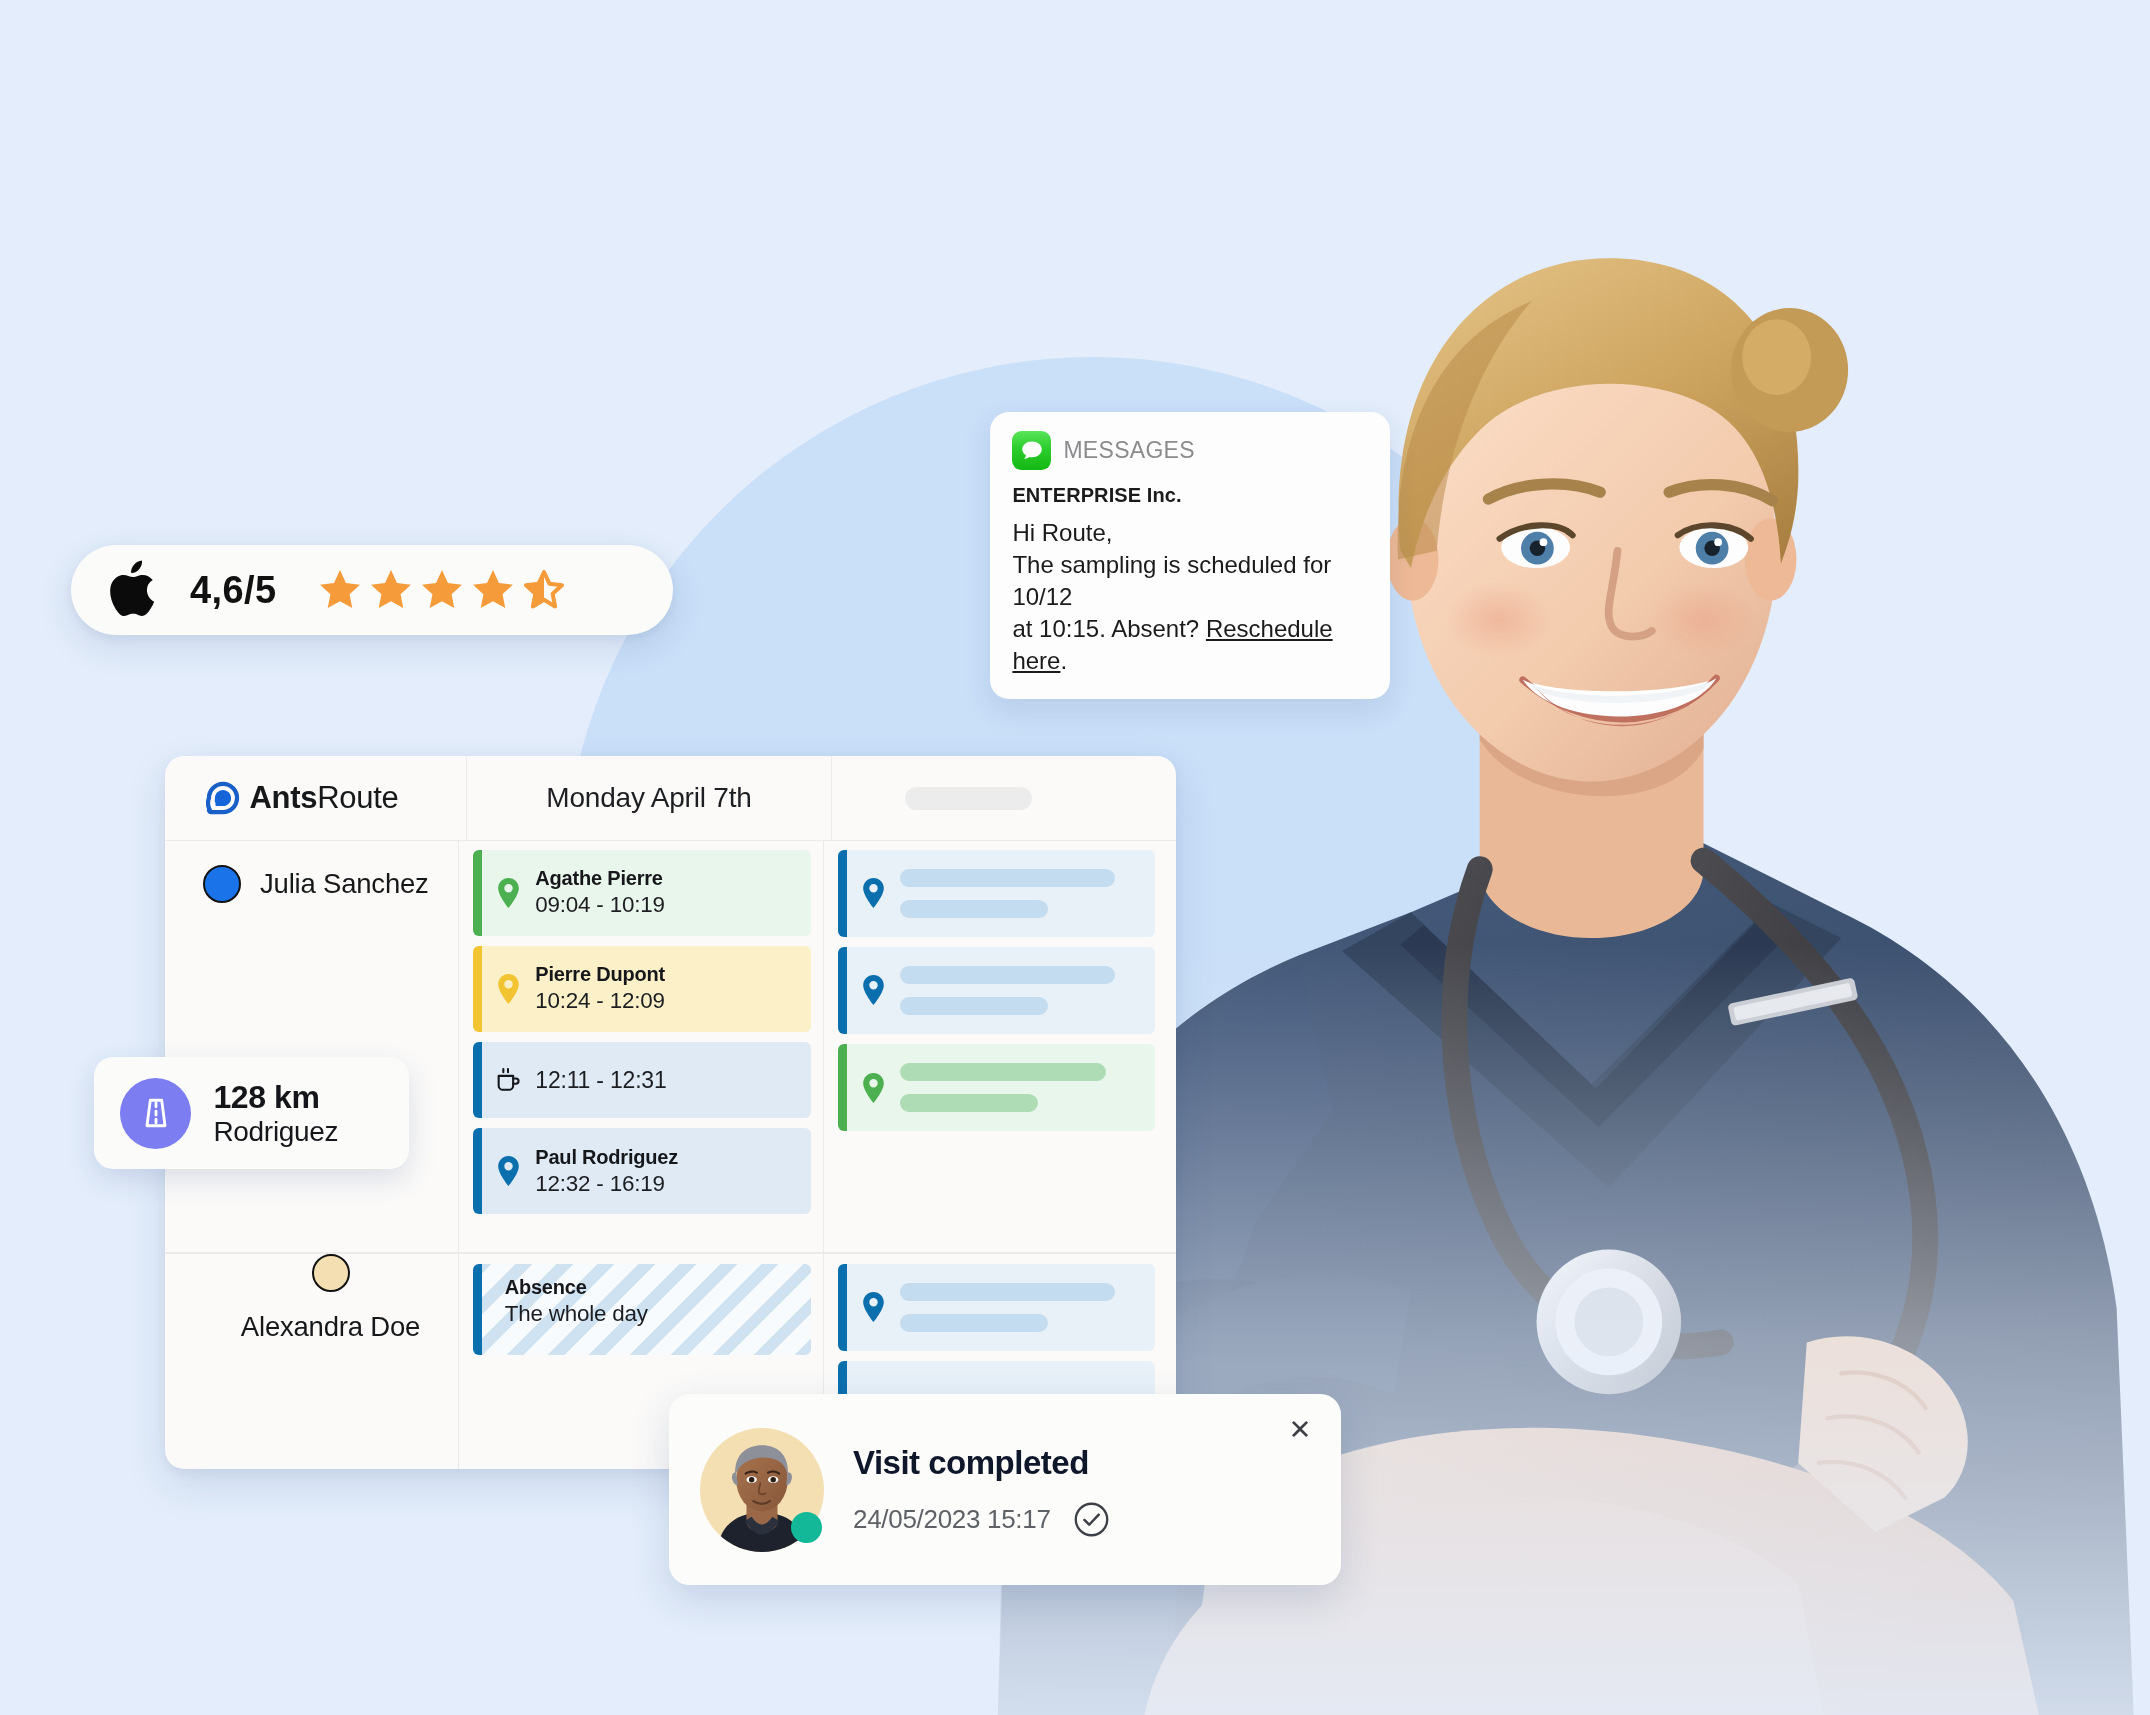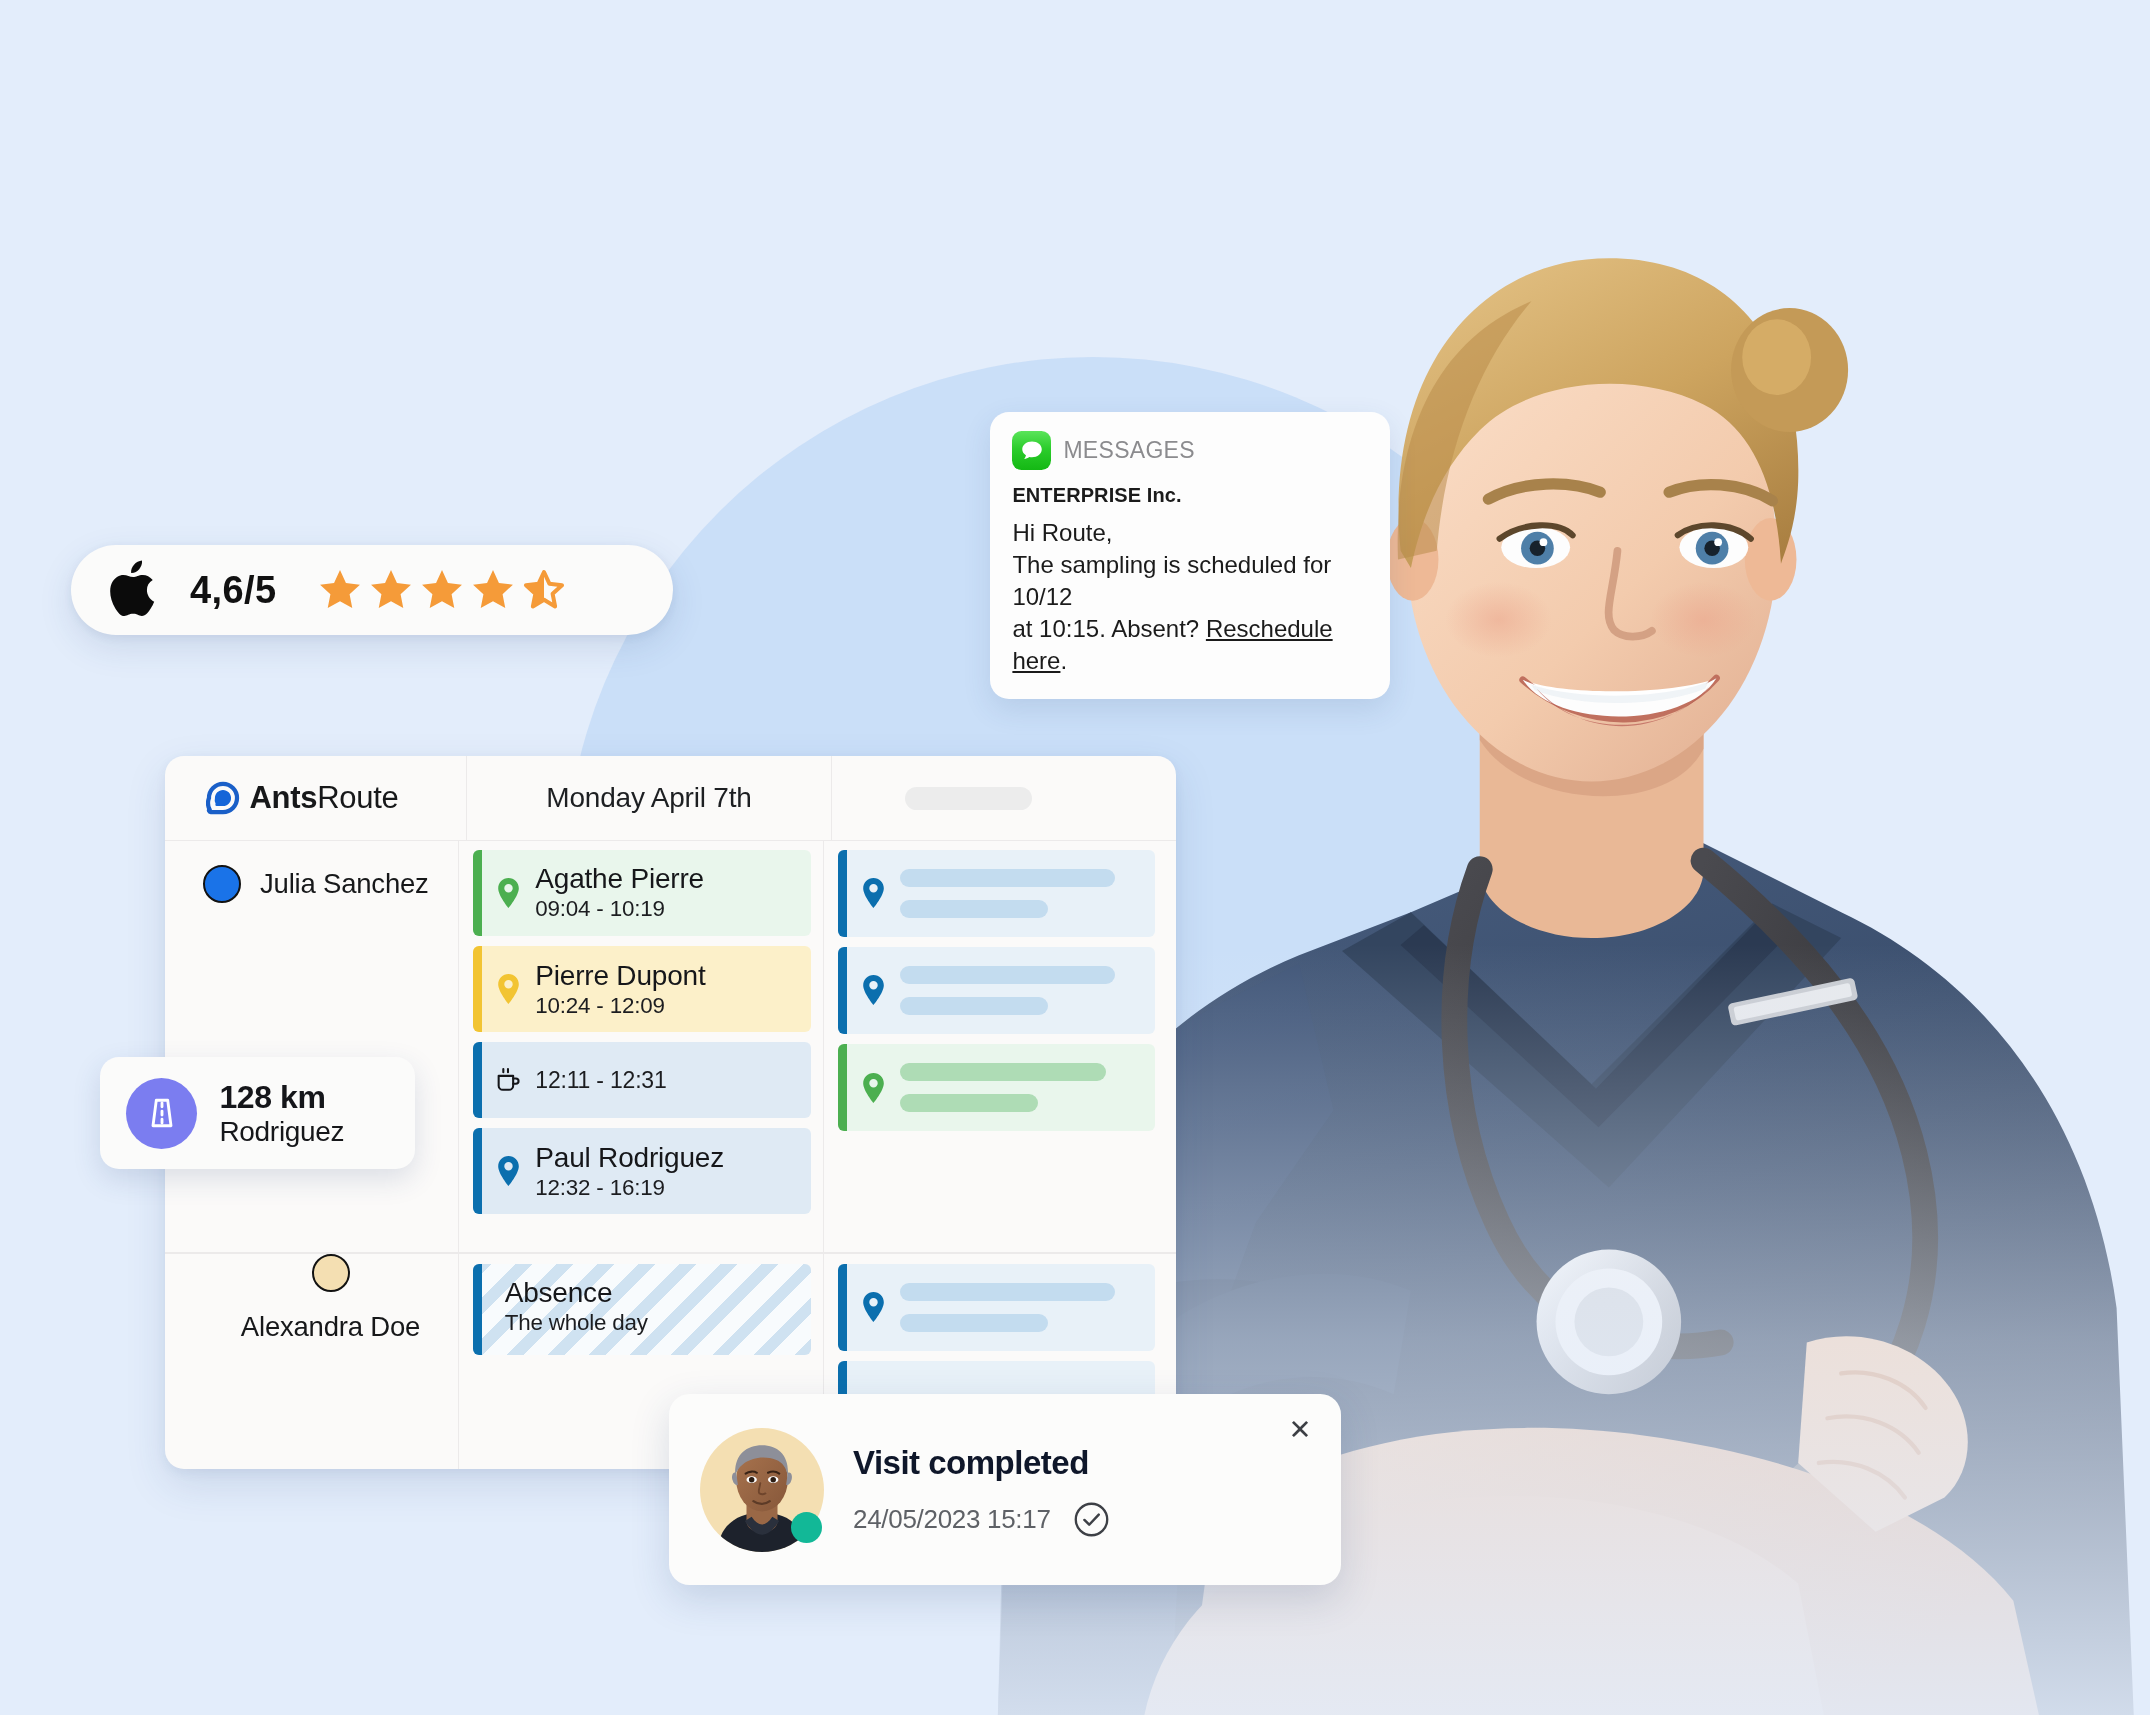--- a/index.html
+++ b/index.html
@@ -163,21 +163,21 @@
     margin: 0 12px 10.3px 13.8px;
     border-radius: 6px;
     overflow: hidden;
     display: flex;
     align-items: center;
   }
   .appt .bar { width: 9.5px; align-self: stretch; flex: none; }
   .appt .pin { width: 53px; display:flex; justify-content:center; align-items:center; flex:none; }
   .appt .pin svg { width: 23px; height: 30px; display:block; }
   .appt .txt { padding: 8.6px 0; }
-  .appt .t1 { font-size: 28px; font-weight: 400; color: #16171a; letter-spacing: -0.2px; line-height: 1.18; text-align: right; }
+  .appt .t1 { font-size: 20px; font-weight: 700; color: #16171a; letter-spacing: -0.2px; line-height: 1.18; text-align: right; }
   .appt .t2 { font-size: 22.4px; color: #1c1d20; letter-spacing: -0.2px; line-height: 1.22; margin-top: 2.6px; }
 
   .appt.green  { background:#e9f6ec; } .appt.green  .bar { background:#4caf50; }
   .appt.yellow { background:#fcf0c9; } .appt.yellow .bar { background:#f2c432; }
   .appt.blue   { background:#dfeaf4; } .appt.blue   .bar { background:#0b6fae; }
 
   .appt.break { min-height: 76px; }
   .appt.break .pin svg { width: 29px; height: 29px; }
   .appt.break .t2 { font-size: 23px; margin-top:0; }
 
@@ -208,21 +208,21 @@
   .skel.blue  .ln { background:#c3dcef; }
   .skel.green { background:#e9f6ec; } .skel.green .bar { background:#4caf50; }
   .skel.green .ln { background:#aedcb5; }
   .skel .ln.w1 { width: 215px; }
   .skel .ln.w2 { width: 148px; }
   .skel .ln.g1 { width: 206px; }
   .skel .ln.g2 { width: 138px; }
 
   
   .distance-chip {
-    left: 100px; top: 1057px;
+    left: 94px; top: 1057px;
     width: 315px; height: 112px;
     border-radius: 19px;
     background: #fbfbfa;
     display:flex; align-items:center; gap: 22.4px;
     padding-left: 26px;
     box-shadow: 0 10.3px 27.5px rgba(40,70,120,.15);
     z-index: 6;
   }
   .distance-icon {
     width: 71px; height: 71px; border-radius: 50%;

